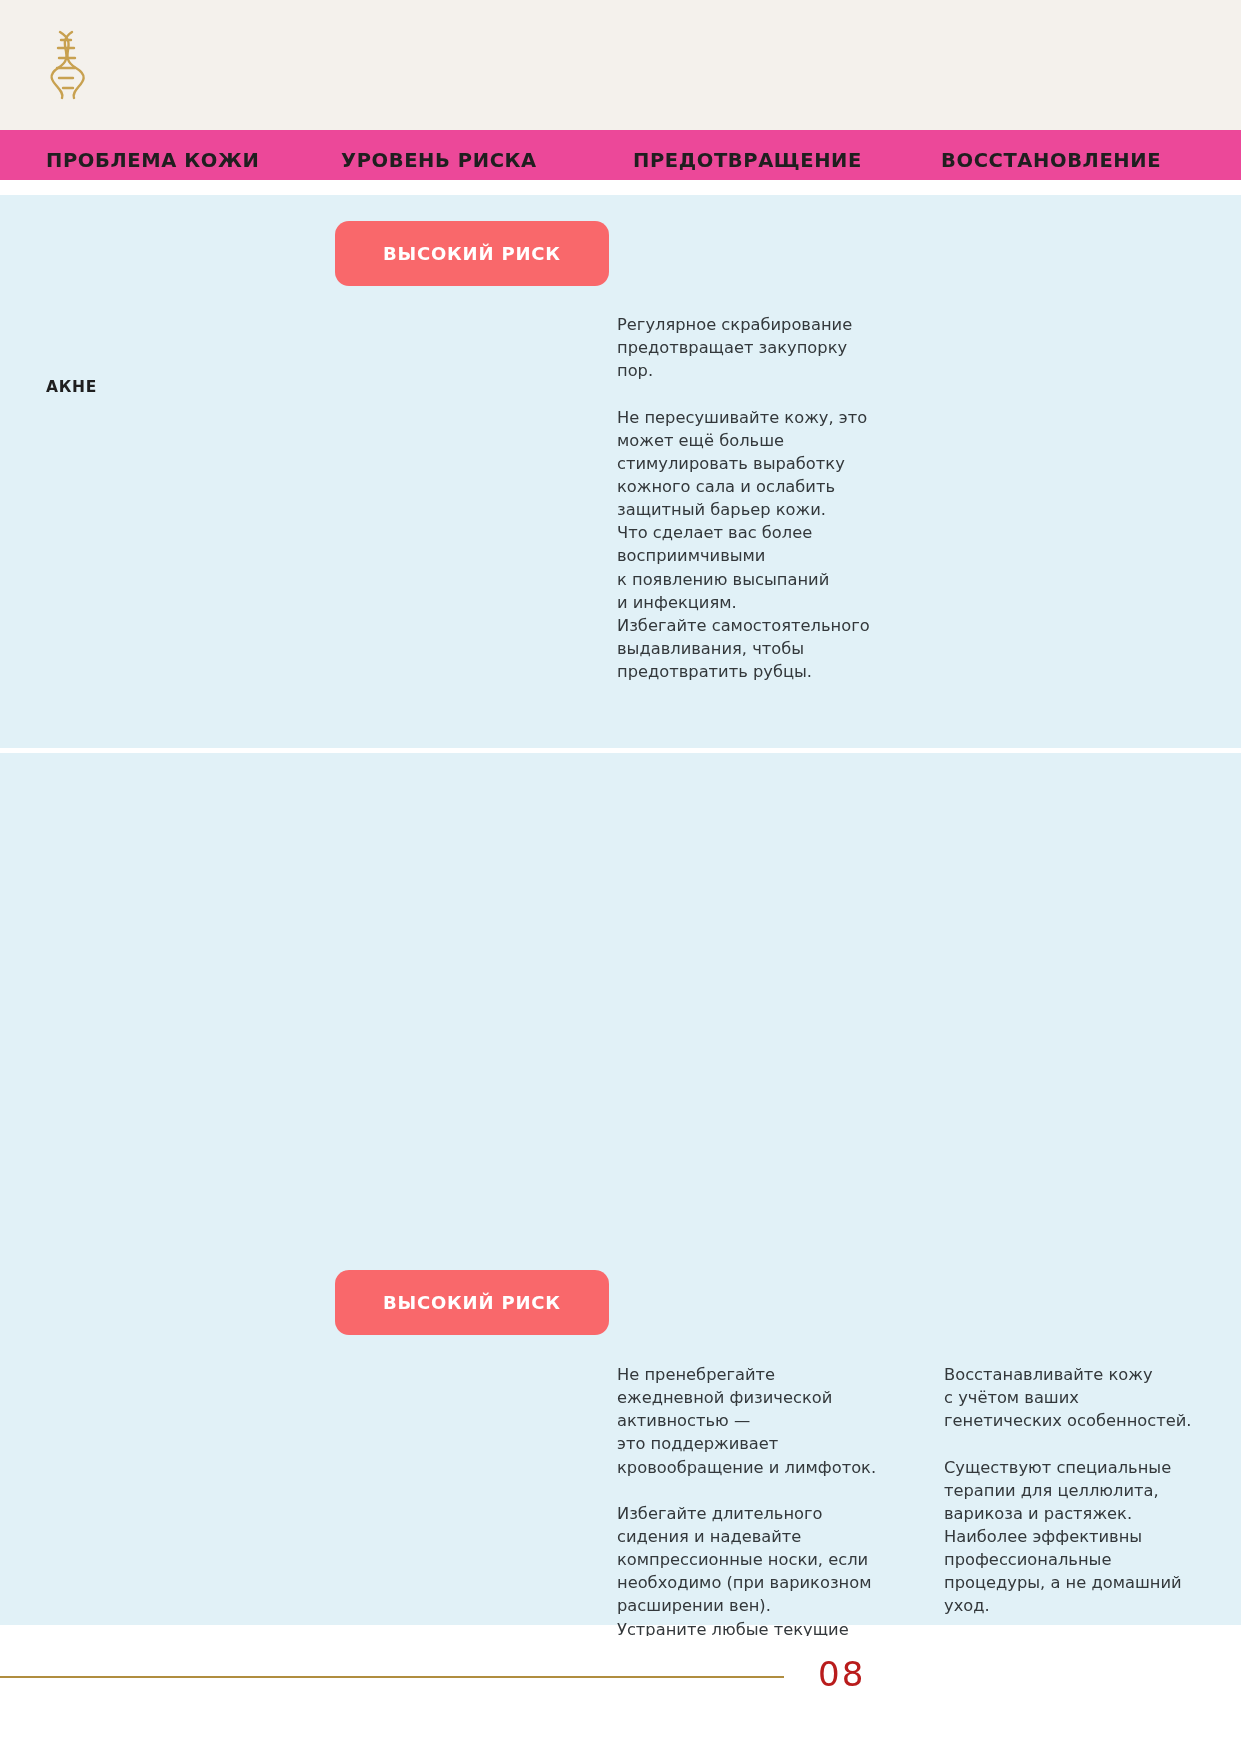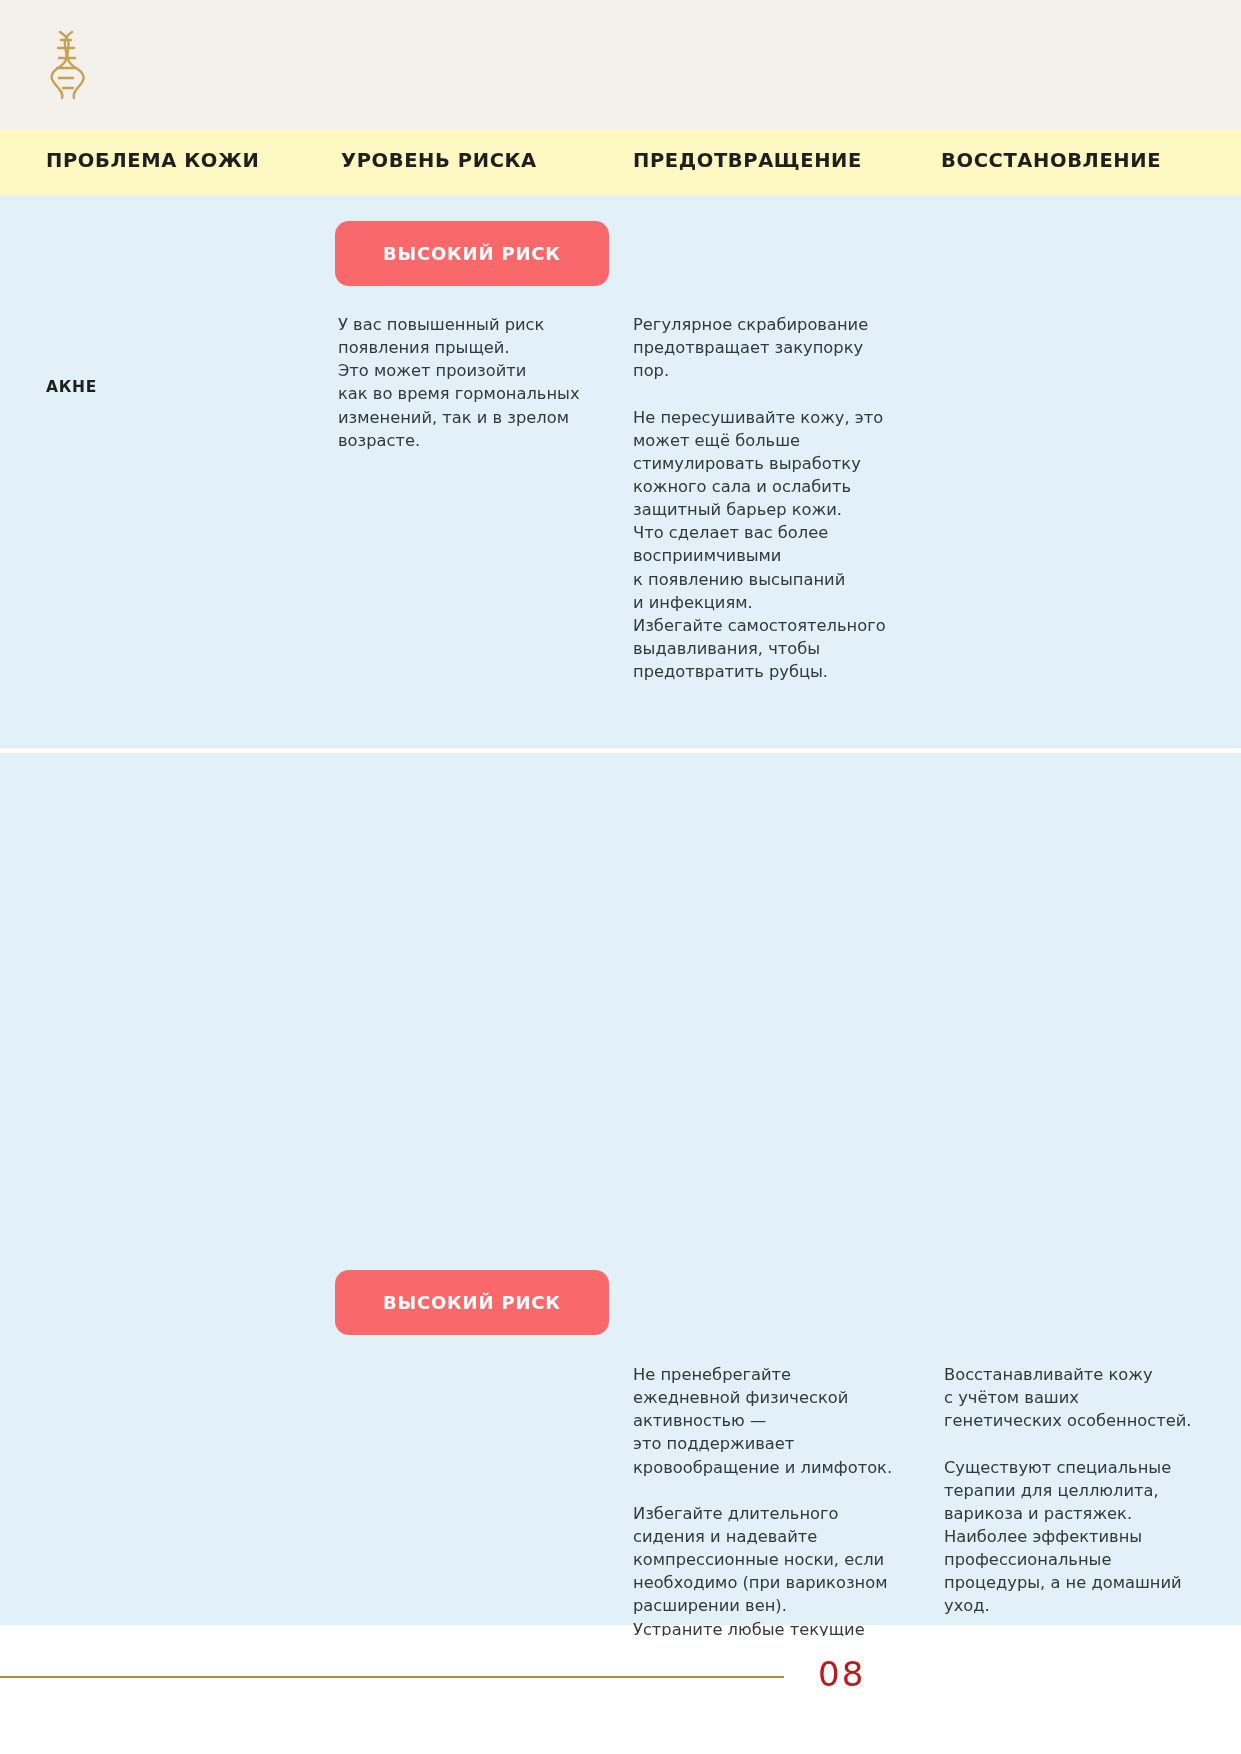--- a/index.html
+++ b/index.html
@@ -36,22 +36,22 @@
     width: 56px;
     height: 76px;
   }
   .logo svg { display: block; }
 
   
   .headerrow {
     position: absolute;
     left: 0; top: 130px;
     width: 1241px;
-    height: 65px;
-    background: #fef9c3;
+    height: 50px;
+    background: #ec4899;
   }
   .headerrow .cell {
     position: absolute;
     top: 19px;
     font-size: 19.5px;
     font-weight: bold;
     letter-spacing: 0.6px;
     color: #1f1f1f;
     white-space: nowrap;
   }
@@ -101,21 +101,21 @@
   }
 
   .col-text {
     position: absolute;
     font-size: 16.3px;
     line-height: 1.42;
     color: #33383b;
     white-space: pre-line;
   }
   .col-a { left: 338px; width: 242px; }
-  .col-b { left: 633px; width: 262px; }
+  .col-b { left: 617px; width: 262px; }
   .col-c { left: 944px; width: 250px; }
 
   .r1 .problem-title { top: 136px; margin-top: 45px; }
   .r1 .col-text { top: 118px; }
 
   .r2 .problem-title { top: 612px; }
   .r2 .col-text { top: 610px; }
 
   .row-2 .risk-badge { top: 517px; }
 
@@ -172,23 +172,20 @@
     <div class="cell h-c1">УРОВЕНЬ РИСКА</div>
     <div class="cell h-c2">ПРЕДОТВРАЩЕНИЕ</div>
     <div class="cell h-c3">ВОССТАНОВЛЕНИЕ</div>
   </div>
 
   <div class="rows">
 
     <div class="row row-1 r1">
       <div class="risk-badge">ВЫСОКИЙ РИСК</div>
       <div class="problem-title">АКНЕ</div>
-      <div class="col-text col-a">У вас повышенный риск появления прыщей.
-Это может произойти
-как во время гормональных изменений, так и в зрелом возрасте.</div>
       <div class="col-text col-b">Регулярное скрабирование предотвращает закупорку пор.
 
 Не пересушивайте кожу, это может ещё больше стимулировать выработку кожного сала и ослабить защитный барьер кожи.
 Что сделает вас более восприимчивыми
 к появлению высыпаний
 и инфекциям.
 Избегайте самостоятельного выдавливания, чтобы предотвратить рубцы.</div>
     </div>
 
     <div class="row row-2 r2">

